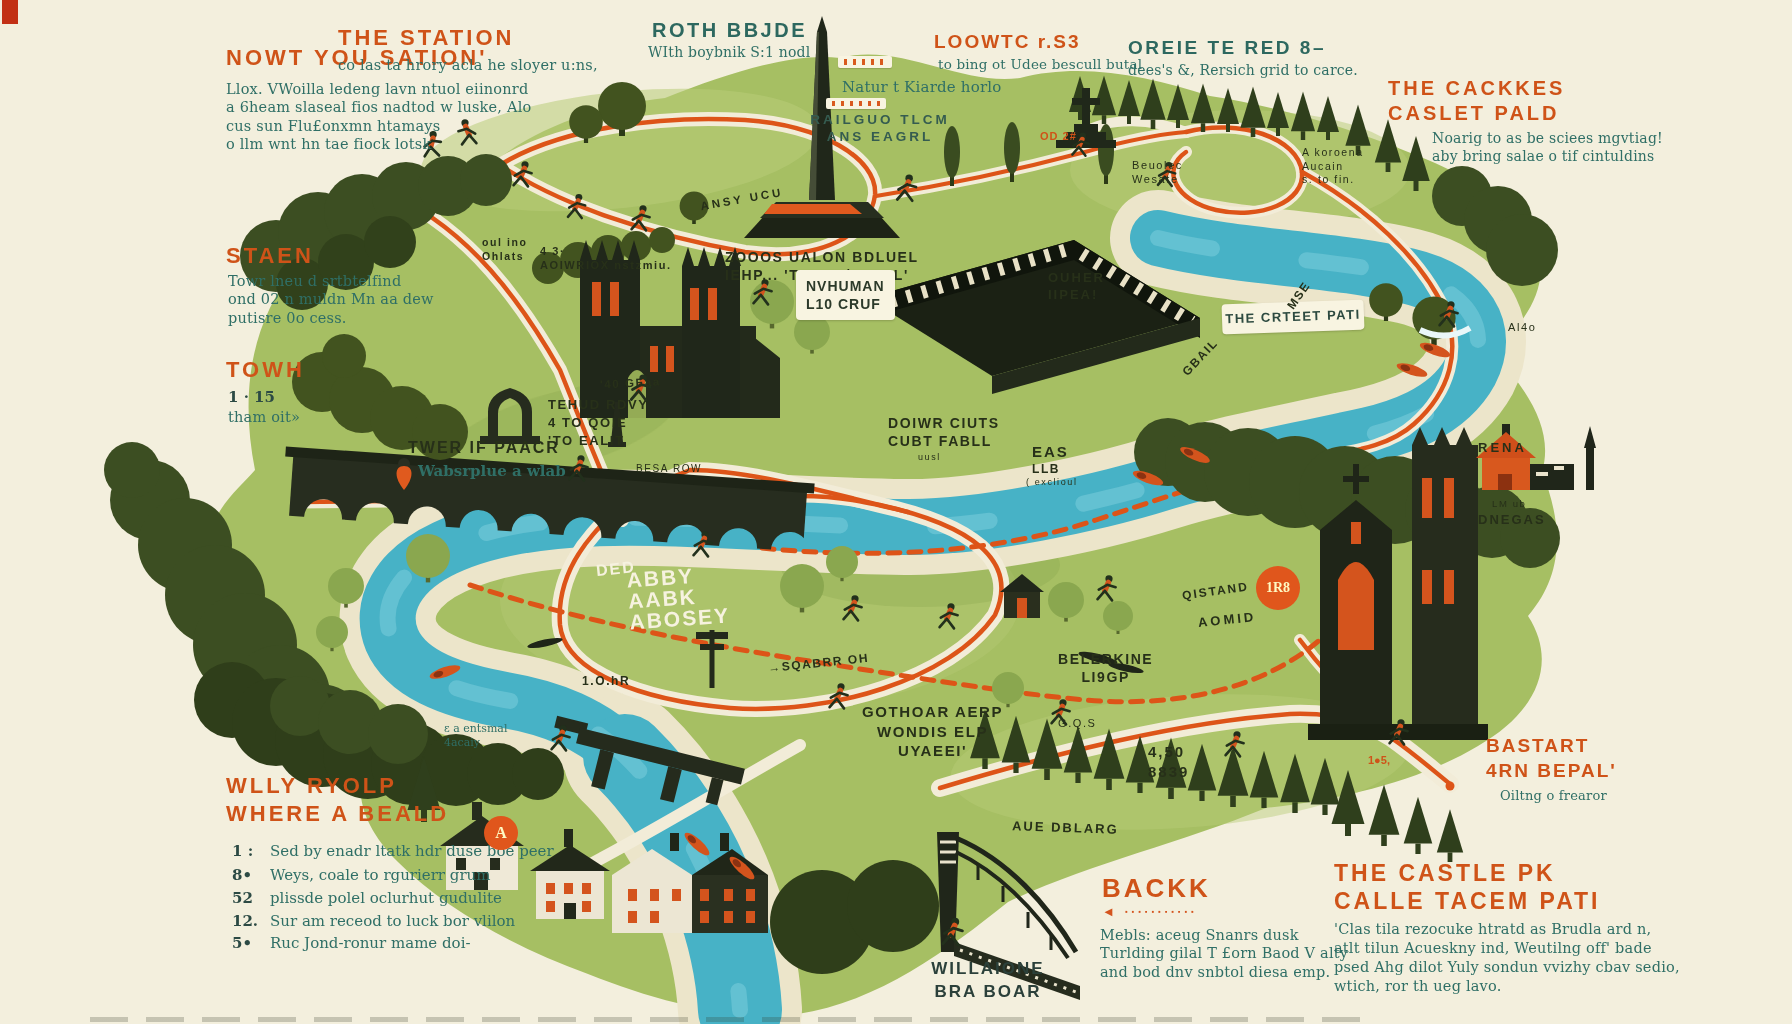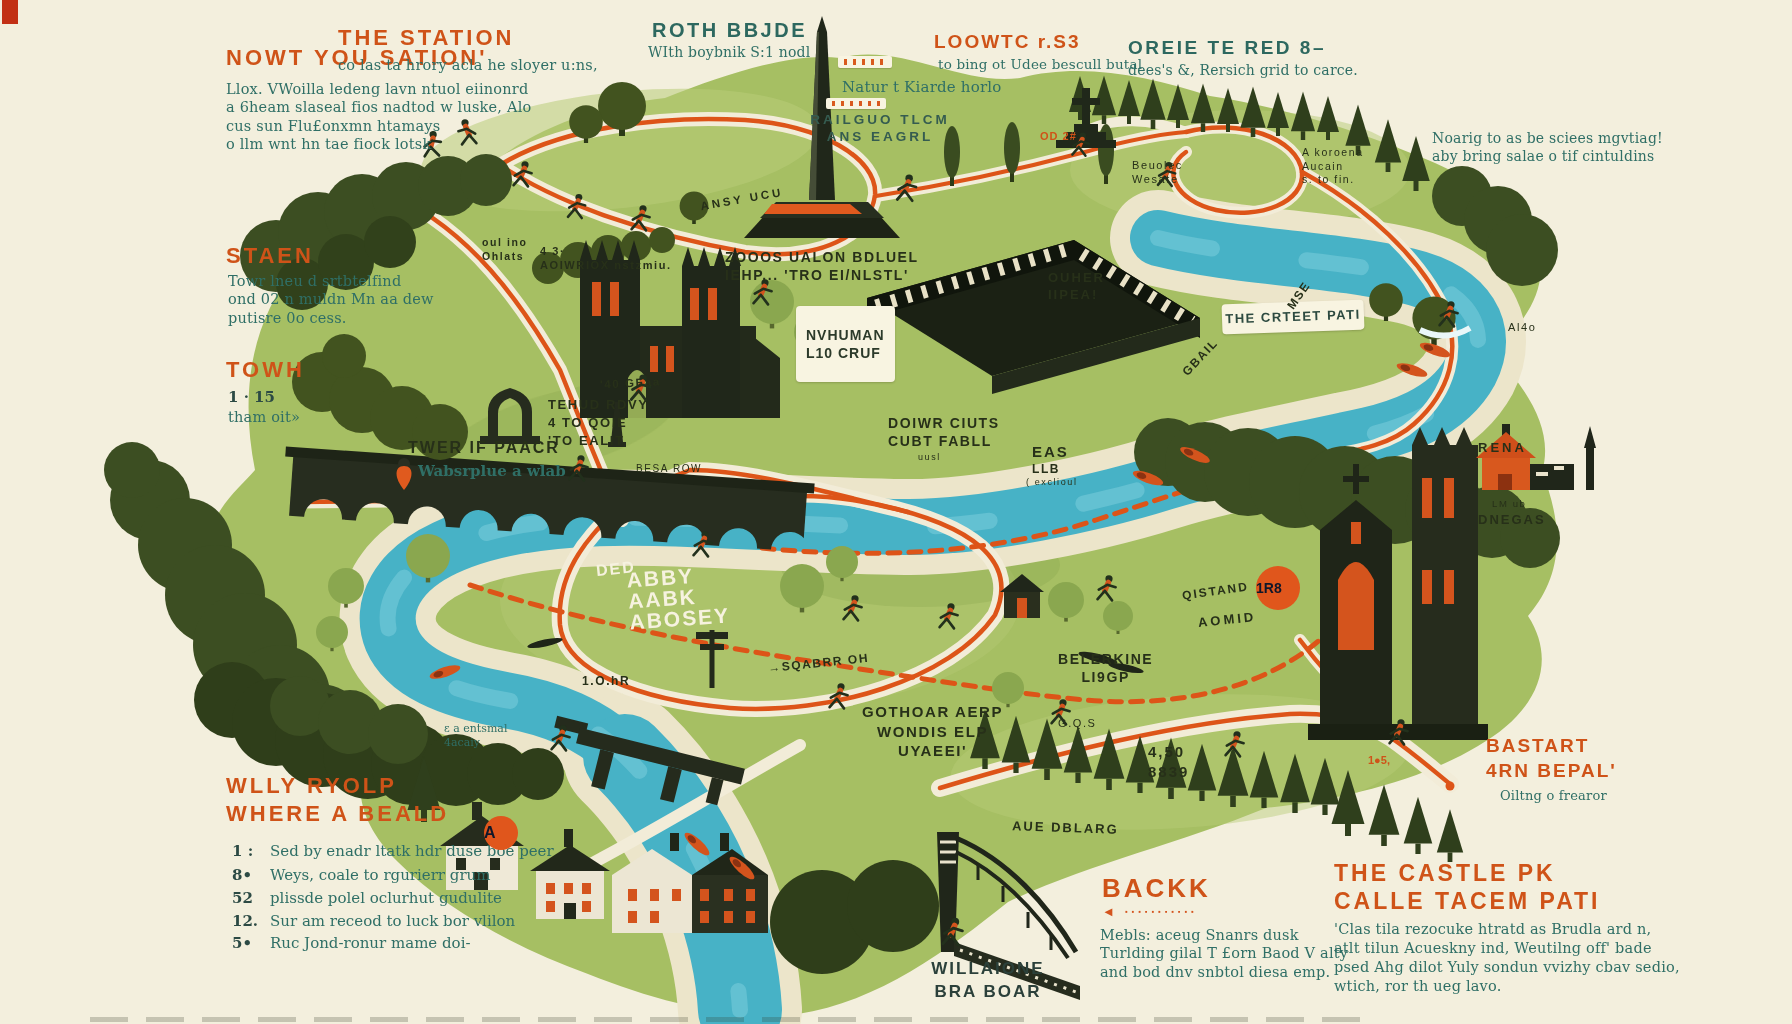--- a/index.html
+++ b/index.html
@@ -6,21 +6,21 @@
   #stage{position:relative;width:1792px;height:1024px;overflow:hidden;background:#f3efdd;font-family:"Liberation Sans",sans-serif;}
   #terrain{position:absolute;inset:0;}
   .lbl{position:absolute;white-space:pre-line;}
   .ho{font-family:"Liberation Sans",sans-serif;font-weight:700;color:#cf5318;letter-spacing:3px;line-height:1.25;}
   .ht{font-family:"Liberation Sans",sans-serif;font-weight:700;color:#2d685f;letter-spacing:2.5px;line-height:1.25;}
   .sb{font-family:"DejaVu Serif",serif;color:#2f6f66;font-size:14.5px;line-height:1.26;letter-spacing:.2px;}
   .mp{font-family:"Liberation Sans",sans-serif;font-weight:700;color:#273019;letter-spacing:1.6px;line-height:1.3;}
   .mpt{font-family:"DejaVu Serif",serif;color:#2f6f66;line-height:1.25;}
   .wh{color:#f6f2df;font-family:"Liberation Sans",sans-serif;font-weight:700;letter-spacing:2px;}
   .box{position:absolute;background:#f8f4e1;border-radius:4px;font-family:"Liberation Sans",sans-serif;font-weight:700;color:#2c3a2a;box-shadow:0 1px 2px rgba(60,60,30,.25);}
-  .badge{position:absolute;border-radius:50%;background:#e0561c;color:#0f172a;font-family:Liberation Sans, sans-serif;font-weight:700;}
+  .badge{position:absolute;border-radius:50%;background:#e0561c;color:#fef9c3;font-family:Liberation Serif, serif;font-weight:700;text-align:center;}
   .tickstrip{position:absolute;background:#f8f4e1;border-radius:2px;box-shadow:0 1px 1px rgba(60,60,30,.2);}
   .tickstrip:before{content:"";position:absolute;inset:3px 6px;background:repeating-linear-gradient(90deg,#d95a1e 0 3px,transparent 3px 9px);}
   .legend-row{position:absolute;display:flex;font-family:"DejaVu Serif",serif;font-size:15px;line-height:1.2;}
   .legend-row .num{width:38px;color:#2c4a44;font-weight:700;}
   .legend-row .txt{color:#2f6f66;}
   .corner-mark{position:absolute;left:2px;top:0;width:16px;height:24px;background:#c23014;}
   .edge-smudge{position:absolute;left:90px;bottom:2px;width:1280px;height:5px;opacity:.5;
     background:repeating-linear-gradient(90deg,rgba(45,50,32,.45) 0 38px,transparent 38px 56px);}
 </style>
 </head>
@@ -491,31 +491,33 @@
 <div class="lbl sb" style="left:648px;top:44px;font-size:14px;">WIth boybnik S:1 nodl</div>
 <div class="tickstrip" style="left:838px;top:56px;width:54px;height:12px;"></div>
 <div class="lbl sb" style="left:842px;top:78px;font-size:15px;">Natur t Kiarde horlo</div>
 <div class="tickstrip" style="left:826px;top:98px;width:60px;height:11px;"></div>
 <div class="lbl ht" style="left:800px;top:112px;font-size:13.5px;width:160px;text-align:center;letter-spacing:3px;color:#355c50;">RAILGUO TLCM
 ANS EAGRL</div>
 <div class="lbl ho" style="left:934px;top:30px;font-size:19px;letter-spacing:2px;">LOOWTC r.S3</div>
 <div class="lbl sb" style="left:938px;top:56px;font-size:13.5px;">to bing ot Udee bescull butal</div>
 <div class="lbl ht" style="left:1128px;top:36px;font-size:19px;">OREIE TE RED 8–</div>
 <div class="lbl sb" style="left:1128px;top:62px;font-size:14px;">dees's &amp;, Rersich grid to carce.</div>
+<div class="lbl ho" style="left:1388px;top:76px;font-size:20px;">THE CACKKES
+CASLET PALD</div>
 <div class="lbl sb" style="left:1388px;top:130px;font-size:14px;margin-left:44px;">Noarig to as be sciees mgvtiag!
 aby bring salae o tif cintuldins</div>
 
 <div class="lbl mp" style="left:700px;top:192px;font-size:11.5px;letter-spacing:3px;transform:rotate(-10deg);">ANSY UCU</div>
 <div class="lbl mp" style="left:482px;top:236px;font-size:10.5px;">oul ino
 Ohlats</div>
 <div class="lbl mp" style="left:540px;top:244px;font-size:11px;">4 3·
 AOIWRIOX nstzmiu.</div>
 <div class="lbl mp" style="left:725px;top:248px;font-size:14px;">ZOOOS UALON BDLUEL
 IEHP... 'TRO EI/NLSTL'</div>
-<div class="box" style="left:796px;top:270px;padding:20px 10px;font-size:14px;letter-spacing:1px;line-height:1.3;white-space:pre-line;margin-top:36px;">NVHUMAN
+<div class="box" style="left:796px;top:270px;padding:7px 10px;font-size:14px;letter-spacing:1px;line-height:1.3;white-space:pre-line;">NVHUMAN
 L10 CRUF</div>
 <div class="lbl mp" style="left:1048px;top:222px;font-size:13px;letter-spacing:2px;margin-top:48px;">OUHER
 IIPEA!</div>
 <div class="lbl mp" style="left:1132px;top:158px;font-size:11px;font-weight:400;">Beuolec
 Wesate</div>
 <div class="lbl mp" style="left:1302px;top:146px;font-size:10.5px;font-weight:400;">A koroena
 Aucain
 s. to fin.</div>
 <div class="lbl" style="left:1040px;top:130px;font-size:11px;color:#cf5318;font-weight:700;letter-spacing:1px;">OD 2#</div>
 <div class="box" style="left:1222px;top:302px;width:142px;height:30px;line-height:30px;text-align:center;font-size:13px;letter-spacing:1.5px;color:#2d4a40;transform:rotate(-2deg);">THE CRTEET PATI</div>

